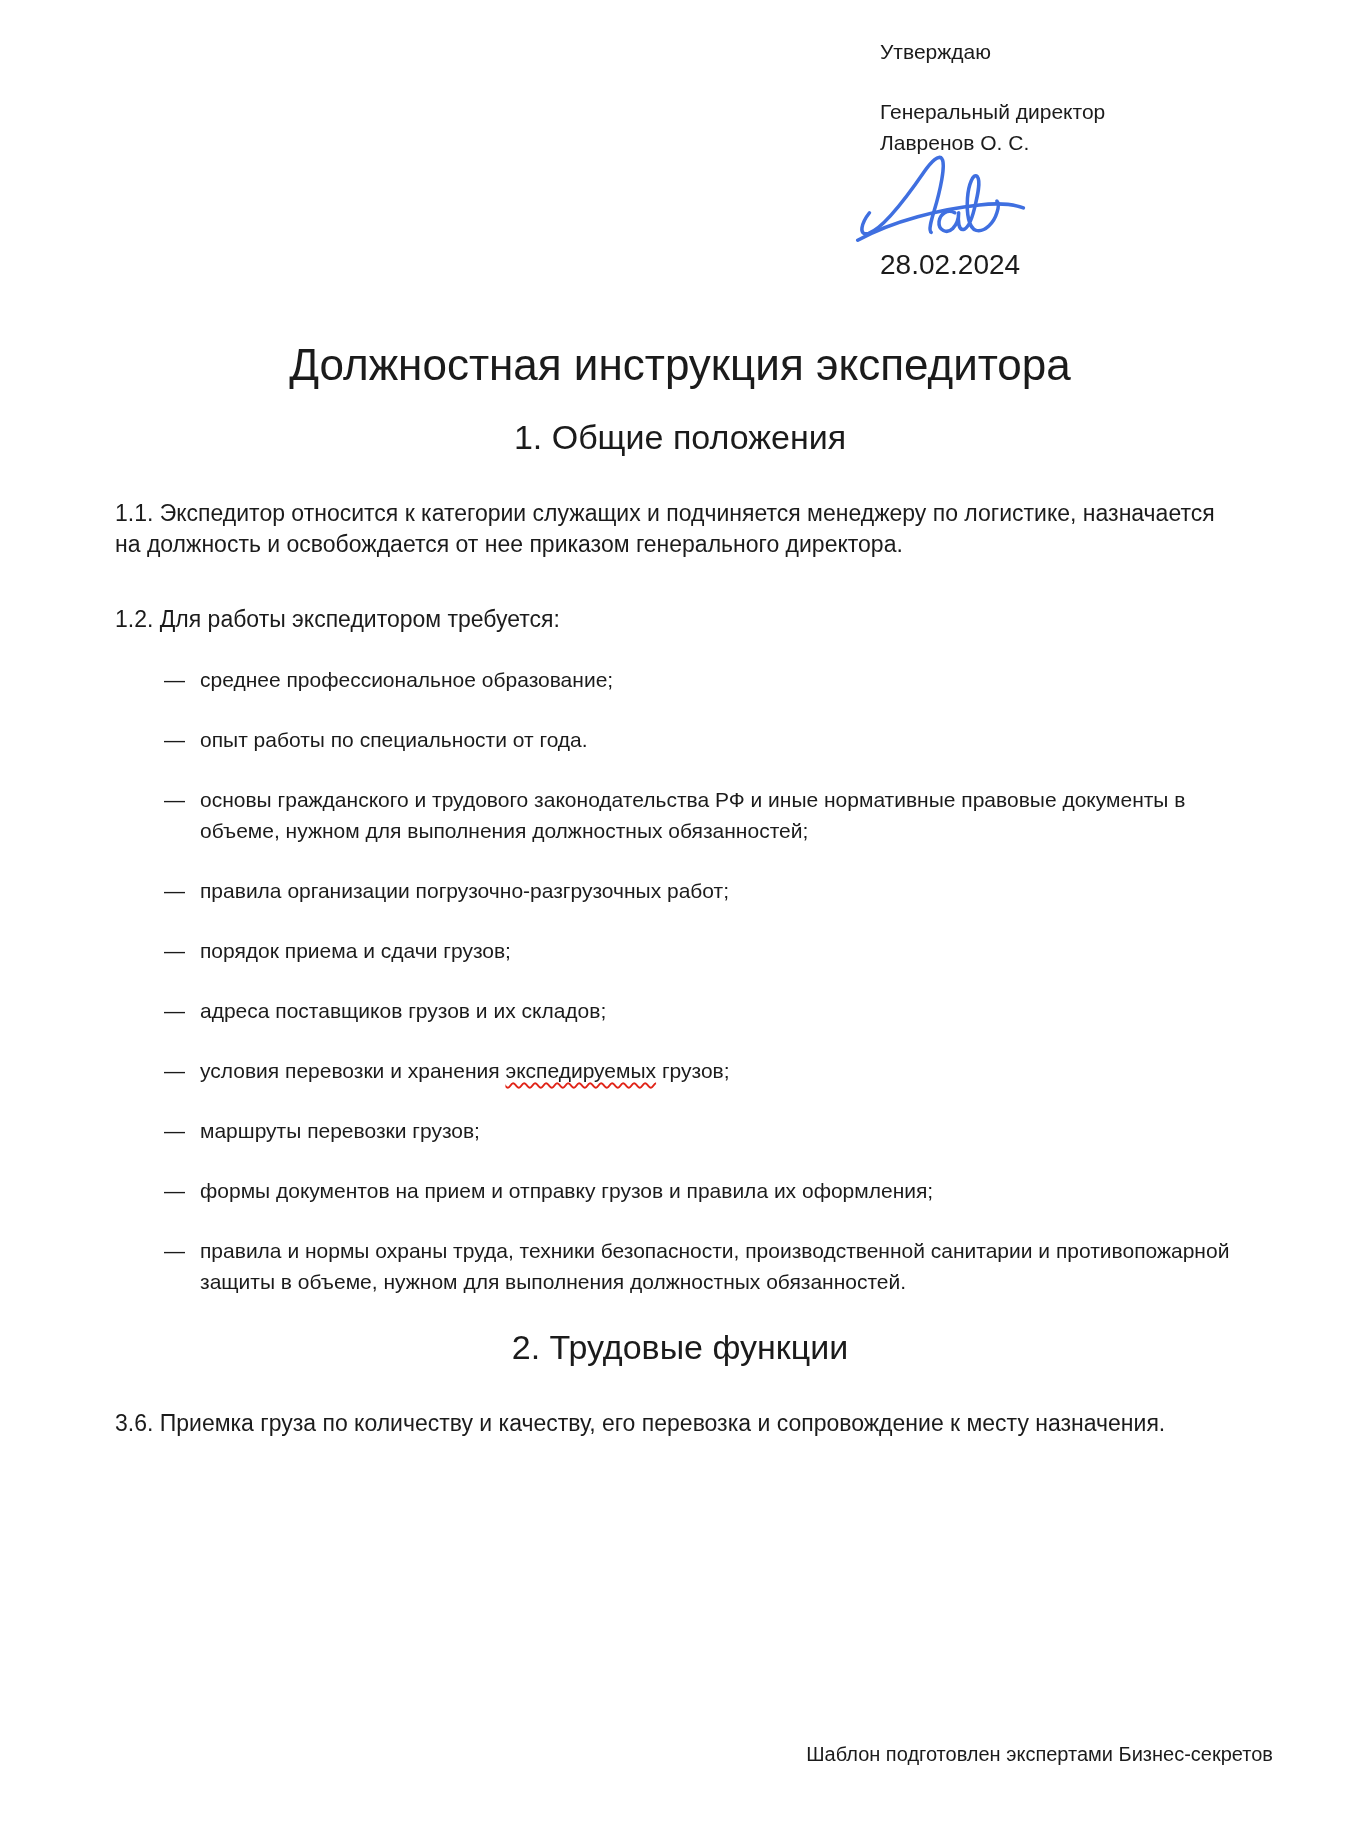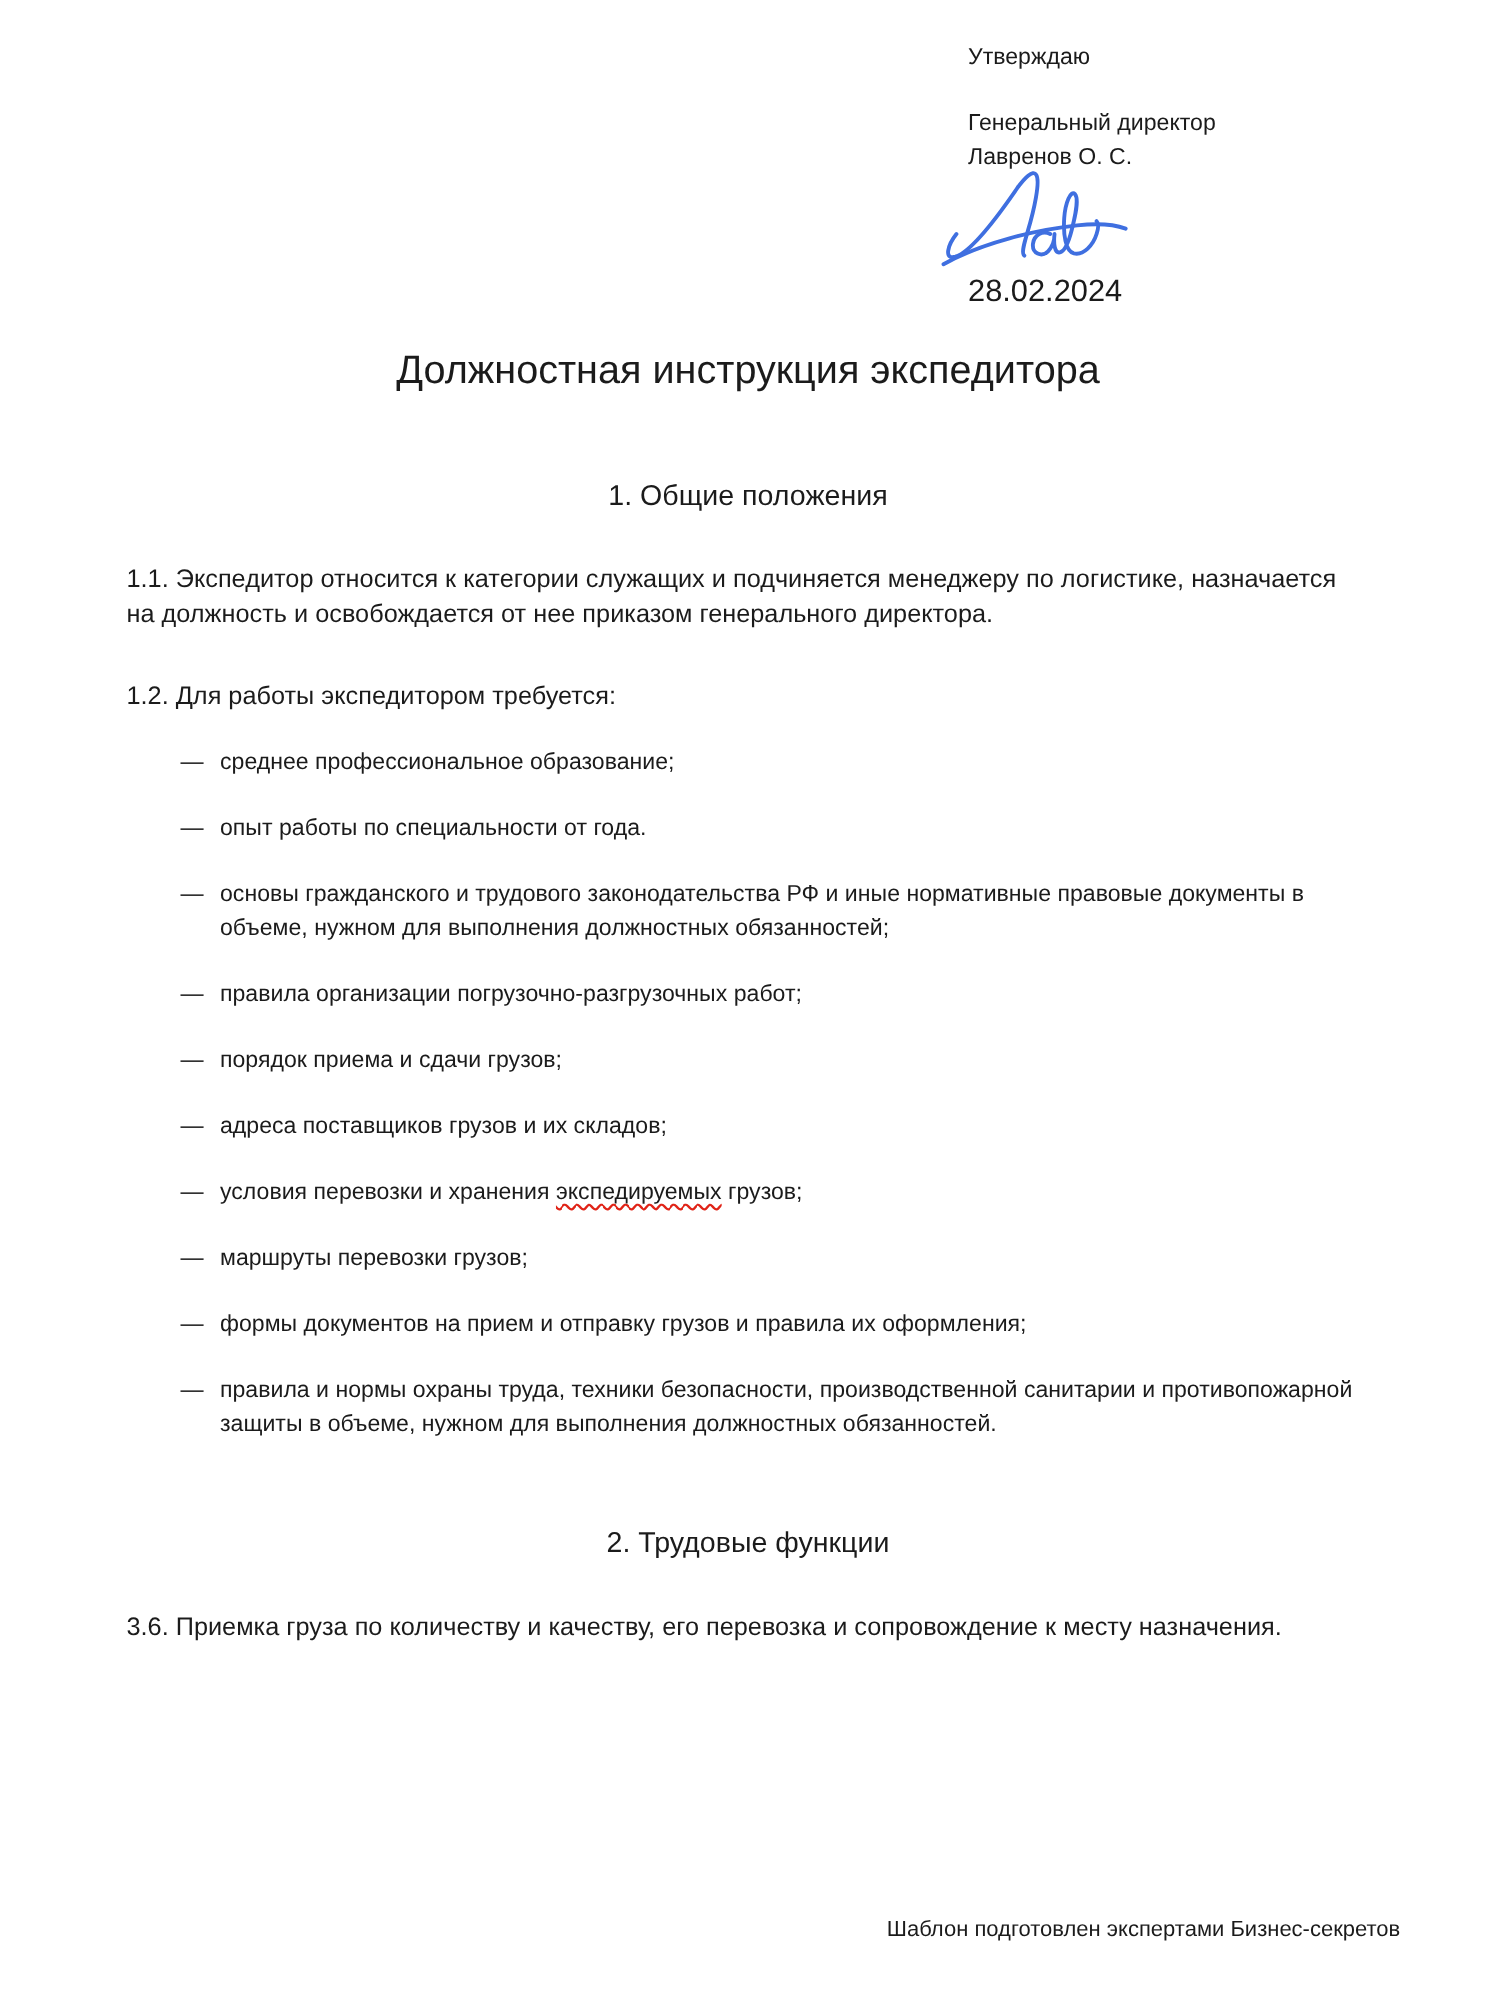--- a/index.html
+++ b/index.html
@@ -21,29 +21,29 @@
 
   .approval { margin-left:765px; }
   .approve-label { margin-top:36px; font-size:21px; line-height:31px; }
   .director     { margin-top:29px; font-size:21px; line-height:31px; white-space:nowrap; }
   .signature    { display:block; margin:-6px 0 0 -27px; }
   .sig-path     { fill:none; stroke:var(--sig,#3f6fe0); stroke-width:3.6;
                   stroke-linecap:round; stroke-linejoin:round; }
   .date         { margin-top:-1px; font-size:28px; line-height:31px; }
 
   .doc-title {
-    margin-top:34px;
+    margin-top:63px;
     text-align:center;
-    font-size:36px; line-height:44px; font-weight:400;
+    font-size:44px; line-height:44px; font-weight:400;
   }
 
   .blk-h {
-    margin-top:75px;
+    margin-top:33px;
     text-align:center;
-    font-size:26px; line-height:34px; font-weight:400;
+    font-size:34px; line-height:34px; font-weight:400;
   }
   .blk-p {
     margin-top:44px;
     font-size:23px; line-height:31px;
   }
   .blk-li {
     margin-top:29px;
     margin-left:49px;
     display:flex;
     font-size:21px; line-height:31px;

